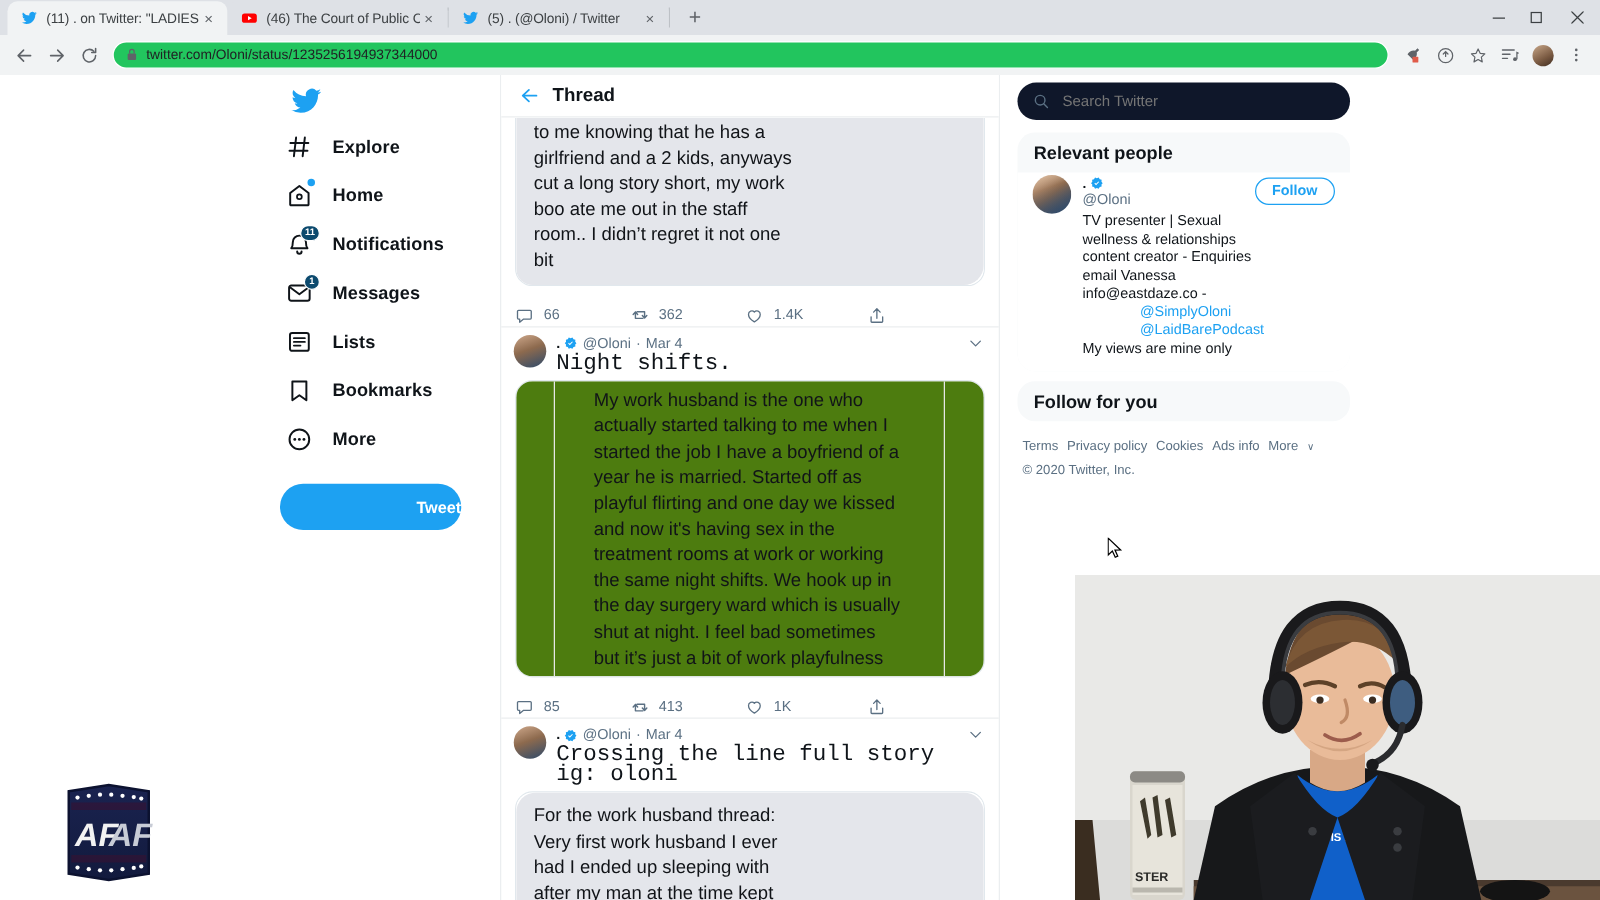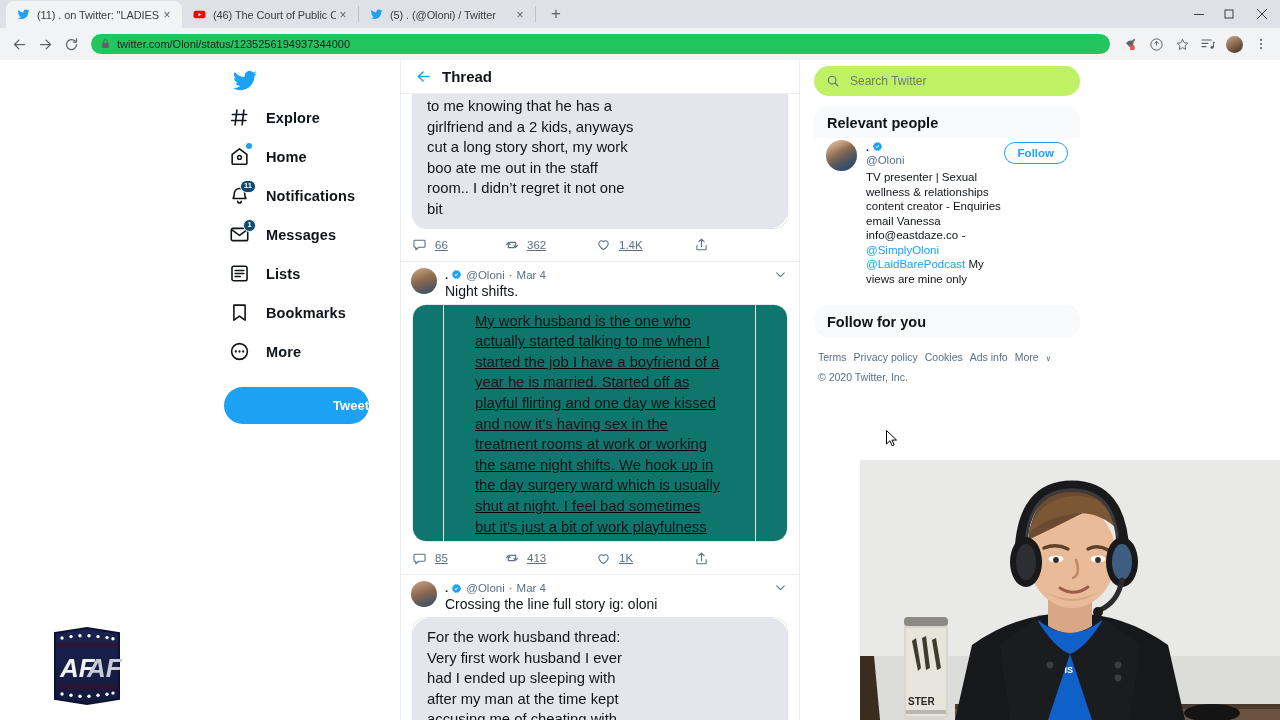--- a/index.html
+++ b/index.html
@@ -261,24 +261,23 @@
     padding: 2px 14px 8px 14px;
     font-family: "Liberation Sans", sans-serif;
     font-size: 14.8px;
     line-height: 20.6px;
     color: #111418;
     white-space: pre-wrap;
     border-radius: 0 0 16px 0;
   }
   .bubble.top-round { border-radius: 16px; padding-top: 9px; }
   .shot-white {
-    background: #0f766e;
+    background: #4d7c0f;
     padding: 6px 0 4px 0;
     position: relative;
-    text-decoration: underline;
   }
   .shot-white .inner-rule-l,
   .shot-white .inner-rule-r {
     position: absolute;
     top: 0; bottom: 0;
     width: 1px;
     background: #e6e6e6;
   }
   .shot-white .inner-rule-l { left: 30px; }
   .shot-white .inner-rule-r { right: 31px; }
@@ -287,26 +286,25 @@
     line-height: 20.6px;
     color: #111418;
     padding: 0 30px 0 62px;
     white-space: pre-wrap;
     position: relative;
     z-index: 2;
   }
 
   .actions {
     display: flex;
-    align-items: center;
+    align-items: flex-end;
     height: 32px;
     padding: 0 18px 0 10px;
     color: #5b7083;
     font-size: 11.5px;
-    text-decoration: underline;
   }
   .act {
     display: flex;
     align-items: center;
     width: 92px;
     flex: 0 0 92px;
   }
   .act.share { width: auto; flex: 0 0 auto; margin-left: 6px; }
   .act .aico {
     width: 17px; height: 17px;
@@ -345,35 +343,36 @@
   .t-handle { color: #5b7083; }
   .t-sep { margin: 0 4px; color: #5b7083; }
   .t-date { color: #5b7083; }
   .caret {
     position: absolute;
     right: 12px; top: 6px;
     color: #5b7083;
     font-size: 11px;
   }
   .t-text {
-    font-size: 14px;
+    font-size: 18px;
     color: #0f1419;
     line-height: 16px;
     padding: 1px 0 5px 0;
+    font-family: Liberation Mono, monospace;
   }
 
   
   #right-col {
     width: 280px;
     flex: 0 0 280px;
     padding: 6px 0 0 14px;
   }
   #search-box {
     height: 30px;
-    background: #bef264;
+    background: #0f172a;
     border-radius: 16px;
     display: flex;
     align-items: center;
     padding: 0 12px;
     margin-bottom: 10px;
   }
   #search-box .sico { color: #5b7083; margin-right: 10px; display: flex; }
   #search-input {
     border: none;
     background: transparent;
@@ -411,21 +410,21 @@
   .rp-body { flex: 1 1 auto; min-width: 0; }
   .rp-line1 { display: flex; align-items: center; height: 13px; }
   .rp-name-dot { font-size: 11px; color: #0f1419; font-weight: bold; margin-right: 3px; }
   .rp-handle { font-size: 11.5px; color: #5b7083; line-height: 15px; }
   .rp-bio {
     font-size: 11.5px;
     color: #0f1419;
     line-height: 14.5px;
     margin-top: 2px;
   }
-  .rp-bio .mention { color: #1da1f2; }
+  .rp-bio .mention { color: #1da1f2; margin-left: 46px; }
   #follow-btn {
     border: 1px solid #1da1f2;
     color: #1da1f2;
     background: transparent;
     border-radius: 15px;
     height: 22px;
     padding: 0 13px;
     font-size: 11.5px;
     font-weight: bold;
     font-family: "Liberation Sans", sans-serif;

